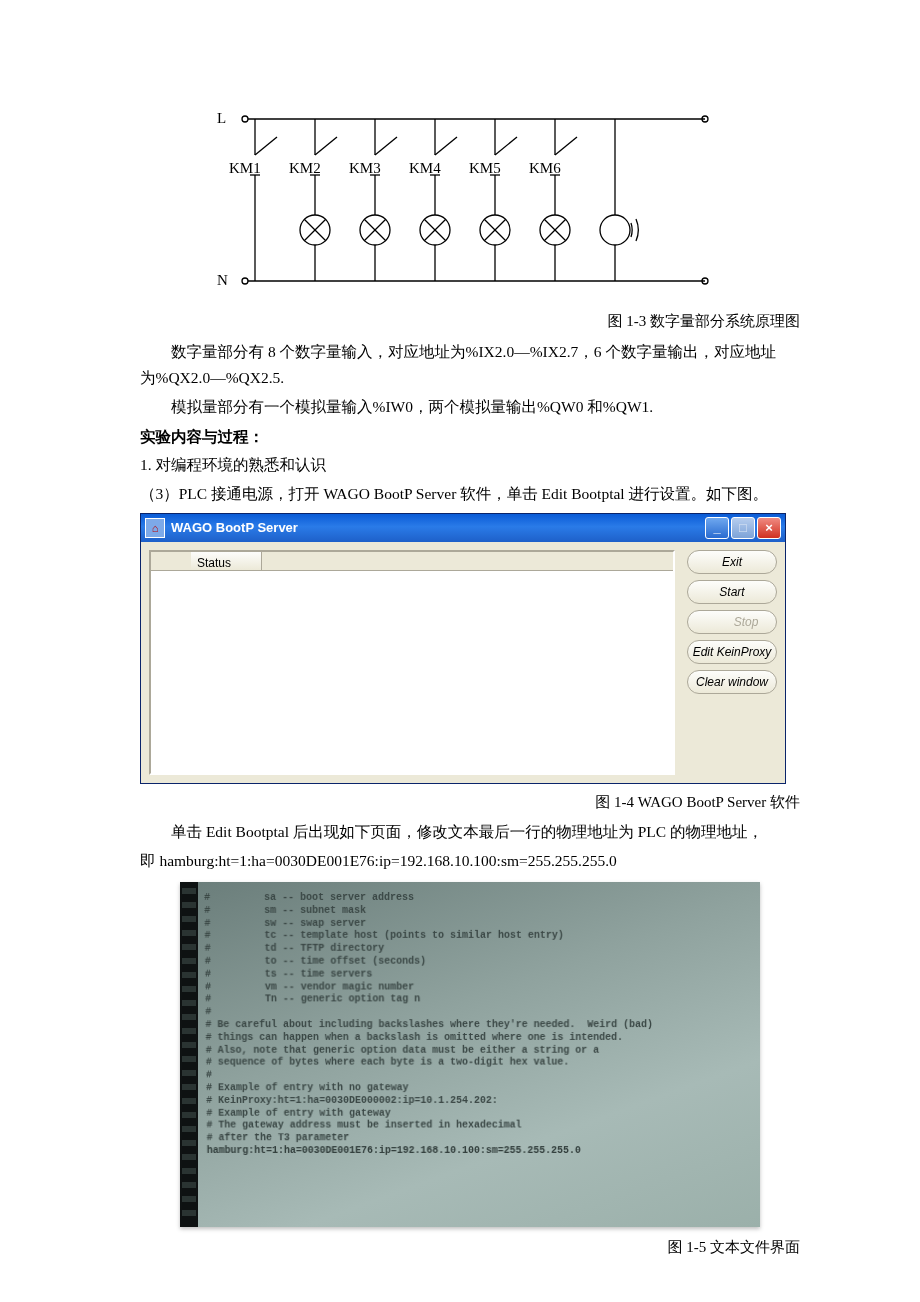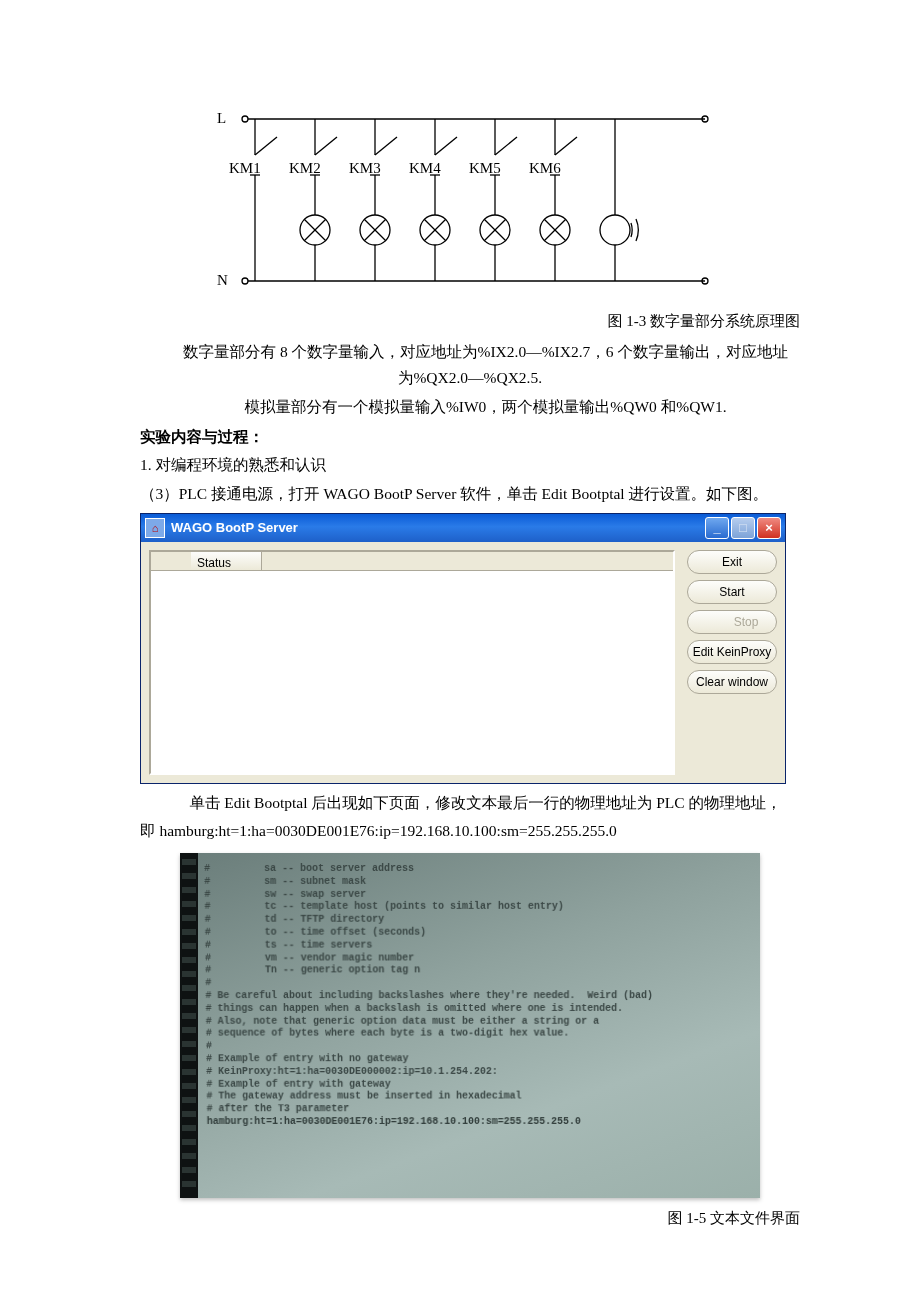--- a/index.html
+++ b/index.html
@@ -21,21 +21,20 @@
     text-align: center;
   }
   .caption {
     text-align: right;
     margin: 6px 0 4px 0;
     font-size: 15px;
   }
   .para {
     text-indent: 2em;
     margin: 2px 0;
-    text-align: center;
   }
   .para-no-indent {
     margin: 2px 0;
   }
   .section-title {
     font-weight: bold;
     margin: 4px 0 0 0;
   }
   .bootp-window {
     width: 646px;
@@ -128,20 +127,21 @@
     height: 22px;
     background: linear-gradient(#fdfdfb,#ece9d8);
     border: 1px solid #aca899;
     border-radius: 12px;
     font-size: 12px;
     font-family: Tahoma, "Arial", sans-serif;
     display: flex;
     align-items: center;
     justify-content: center;
     color: #000;
+    font-style: italic;
   }
   .win-btn.disabled { color: #aca899; padding-left: 28px; }
   .text-photo {
     width: 580px;
     height: 345px;
     margin: 8px auto 8px auto;
     background: linear-gradient(160deg,#6a7d7a 0%, #8fa29e 40%, #a7bab6 70%, #9bb0aa 100%);
     position: relative;
     font-family: "Courier New", monospace;
     font-size: 10px;
@@ -312,20 +312,21 @@
       <div class="button-col">
         <div class="win-btn">Exit</div>
         <div class="win-btn">Start</div>
         <div class="win-btn disabled">Stop</div>
         <div class="win-btn">Edit KeinProxy</div>
         <div class="win-btn">Clear window</div>
       </div>
     </div>
   </div>
 
+  <div class="caption">图 1-4    WAGO BootP Server 软件</div>
 
   <p class="para">单击 Edit Bootptal 后出现如下页面，修改文本最后一行的物理地址为 PLC 的物理地址，</p>
   <p class="para-no-indent">即 hamburg:ht=1:ha=0030DE001E76:ip=192.168.10.100:sm=255.255.255.0</p>
 
   <div class="text-photo">
     <div class="holes"></div>
     <pre id="bootptab-pre">#         sa -- boot server address
 #         sm -- subnet mask
 #         sw -- swap server
 #         tc -- template host (points to similar host entry)

